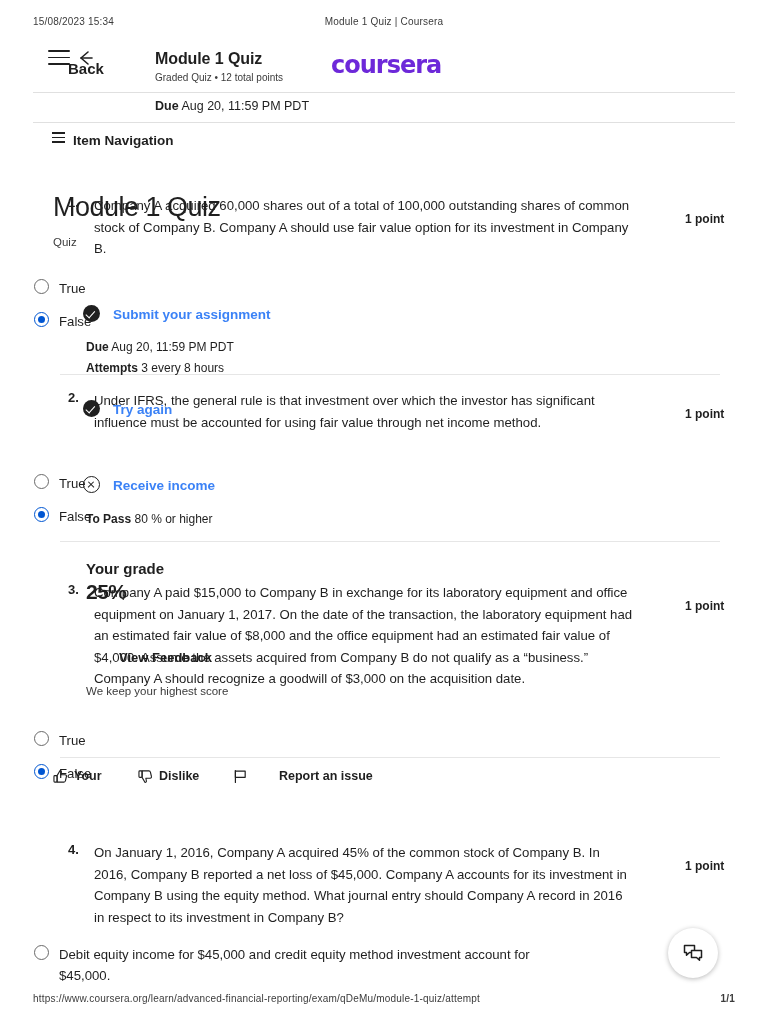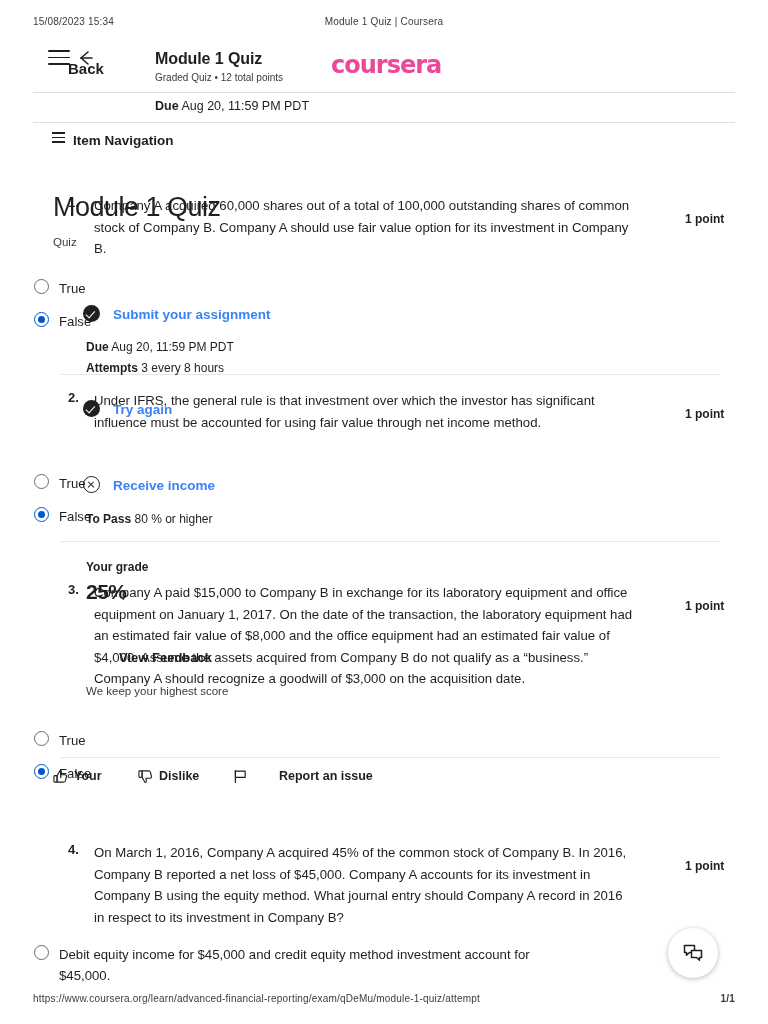--- a/index.html
+++ b/index.html
@@ -55,21 +55,21 @@
     position: absolute; left: 155px; top: 50px;
     font-size: 16px; font-weight: 700; letter-spacing: -.1px;
   }
   .quiz-subtitle {
     position: absolute; left: 155px; top: 72px;
     font-size: 10px; color: #3b3b3b;
   }
   .brand-logo {
     position: absolute; left: 331px; top: 51px;
     font-size: 24px; font-weight: 800; letter-spacing: -1px;
-    color: #ec4899;
+    color: #6d28d9;
     font-family: "DejaVu Sans", sans-serif;
   }
 
   .rule {
     position: absolute; left: 33px; right: 33px;
     height: 1px; background: #e0e0e0;
   }
   .rule-1 { top: 92px; }
   .rule-2 { top: 122px; }
 
@@ -113,21 +113,21 @@
   .ov-line {
     position: absolute; font-size: 12px; color: #1f1f1f; white-space: nowrap;
   }
   .ov-line b { font-weight: 700; }
   .ov-due      { left: 53px; top: 340px; }
   .ov-attempts { left: 53px; top: 361px; }
   .ov-topass   { left: 53px; top: 512px; }
 
   .ov-grade-head {
     position: absolute; left: 53px; top: 560px;
-    font-size: 12px; font-weight: 700;
+    font-size: 15px; font-weight: 700;
   }
   .ov-grade-val {
     position: absolute; left: 53px; top: 580px;
     font-size: 21px; font-weight: 700; letter-spacing: -.5px;
   }
   .ov-feedback {
     position: absolute; left: 86px; top: 650px;
     font-size: 13px; font-weight: 700;
   }
   .ov-keep {
@@ -303,21 +303,21 @@
     <svg width="17" height="17" viewBox="0 0 20 20" fill="none" aria-hidden="true">
       <path d="M4 3 V17" stroke="#1F1F1F" stroke-width="1.4" stroke-linecap="round"></path>
       <path d="M4 3.6 H15.5 V11 H4 Z" stroke="#1F1F1F" stroke-width="1.4" fill="none" stroke-linejoin="round"></path>
     </svg>
     <span class="txt">Report an issue</span>
   </div>
 </div>
 
 <div class="q" style="top:842px">
   <div class="q-num">4.</div>
-  <div class="q-body">On March 1, 2016, Company A acquired 45% of the common stock of Company B. In 2016, Company B reported a net loss of $45,000. Company A accounts for its investment in Company B using the equity method. What journal entry should Company A record in 2016 in respect to its investment in Company B?</div>
+  <div class="q-body">On January 1, 2016, Company A acquired 45% of the common stock of Company B. In 2016, Company B reported a net loss of $45,000. Company A accounts for its investment in Company B using the equity method. What journal entry should Company A record in 2016 in respect to its investment in Company B?</div>
   <div class="q-points">1 point</div>
 </div>
 <div class="opt" style="top:944px">
   <span class="radio"></span>
   <span class="lbl wrap">Debit equity income for $45,000 and credit equity method investment account for $45,000.</span>
 </div>
 
 <div class="overlay">
   <div class="ov-title">Module 1 Quiz</div>
   <div class="ov-kind">Quiz</div>

